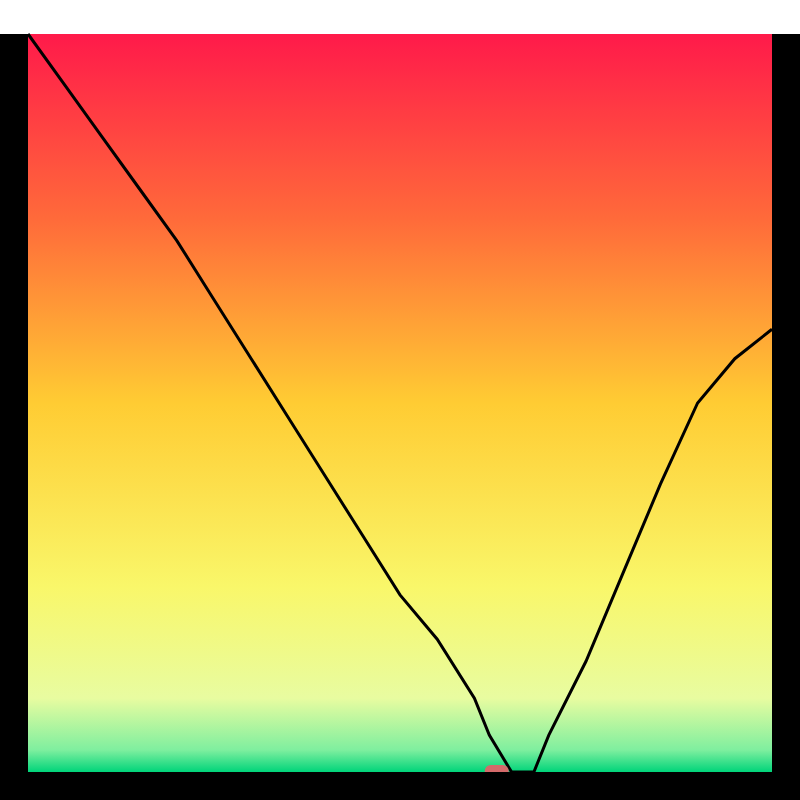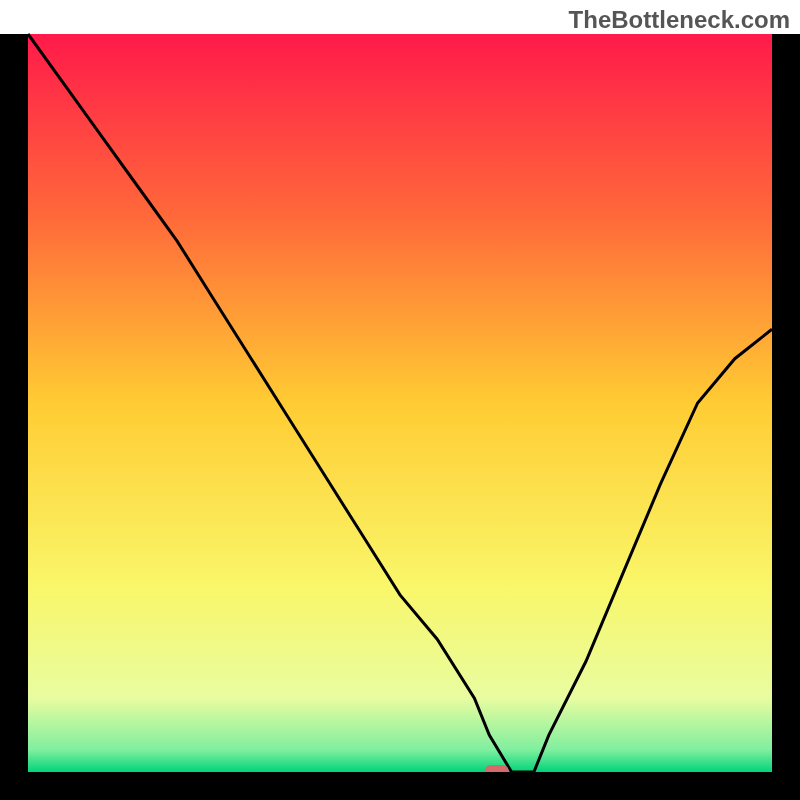--- a/index.html
+++ b/index.html
@@ -27,21 +27,20 @@
   }
   .border-frame {
     fill: #000;
     stroke: none;
   }
 </style>
 </head>
 <body>
 
 <div class="chart-container">
-  <div class="watermark">TheBottleneck.com</div>
   <svg id="chart-svg" width="800" height="800" viewBox="0 0 800 800">
     <defs>
       <linearGradient id="bg-grad" x1="0" y1="0" x2="0" y2="1">
           <stop offset="0%" stop-color="#ff1a4a"></stop>
           <stop offset="25%" stop-color="#ff6a3a"></stop>
           <stop offset="50%" stop-color="#ffcc33"></stop>
           <stop offset="75%" stop-color="#f9f76a"></stop>
           <stop offset="90%" stop-color="#e8fca0"></stop>
           <stop offset="97%" stop-color="#7fef9f"></stop>
           <stop offset="100%" stop-color="#00d47a"></stop>

